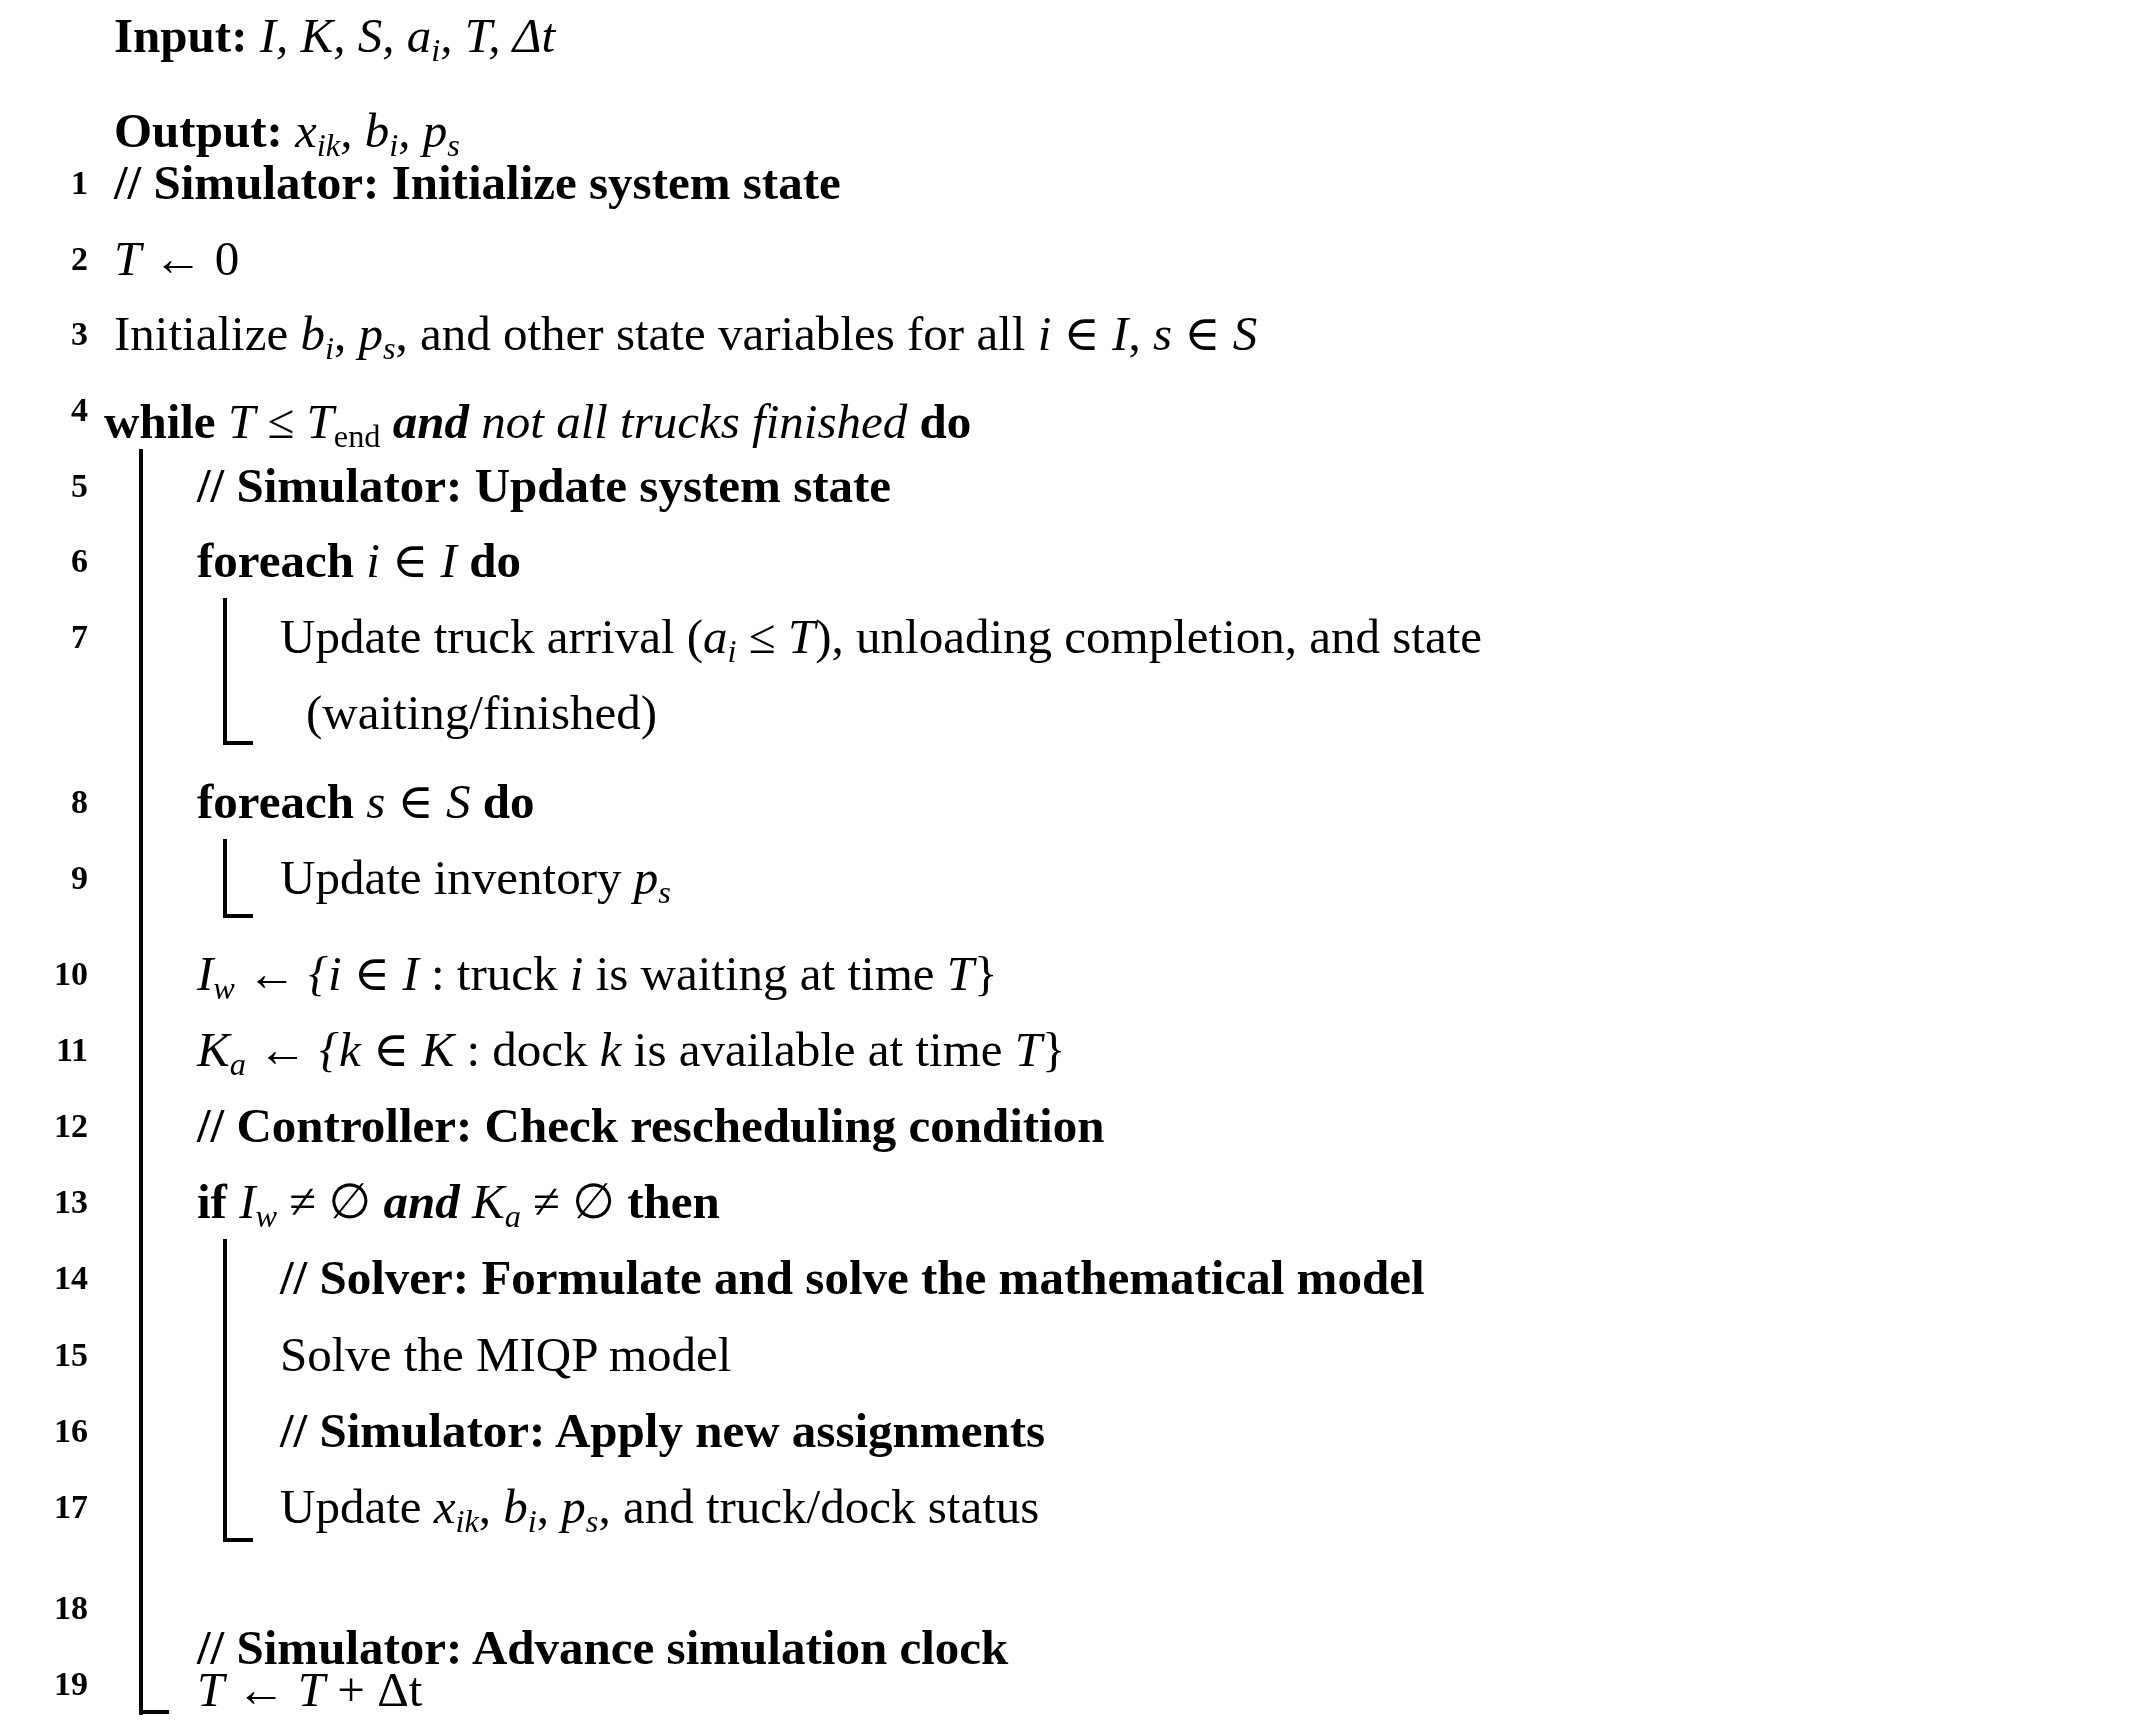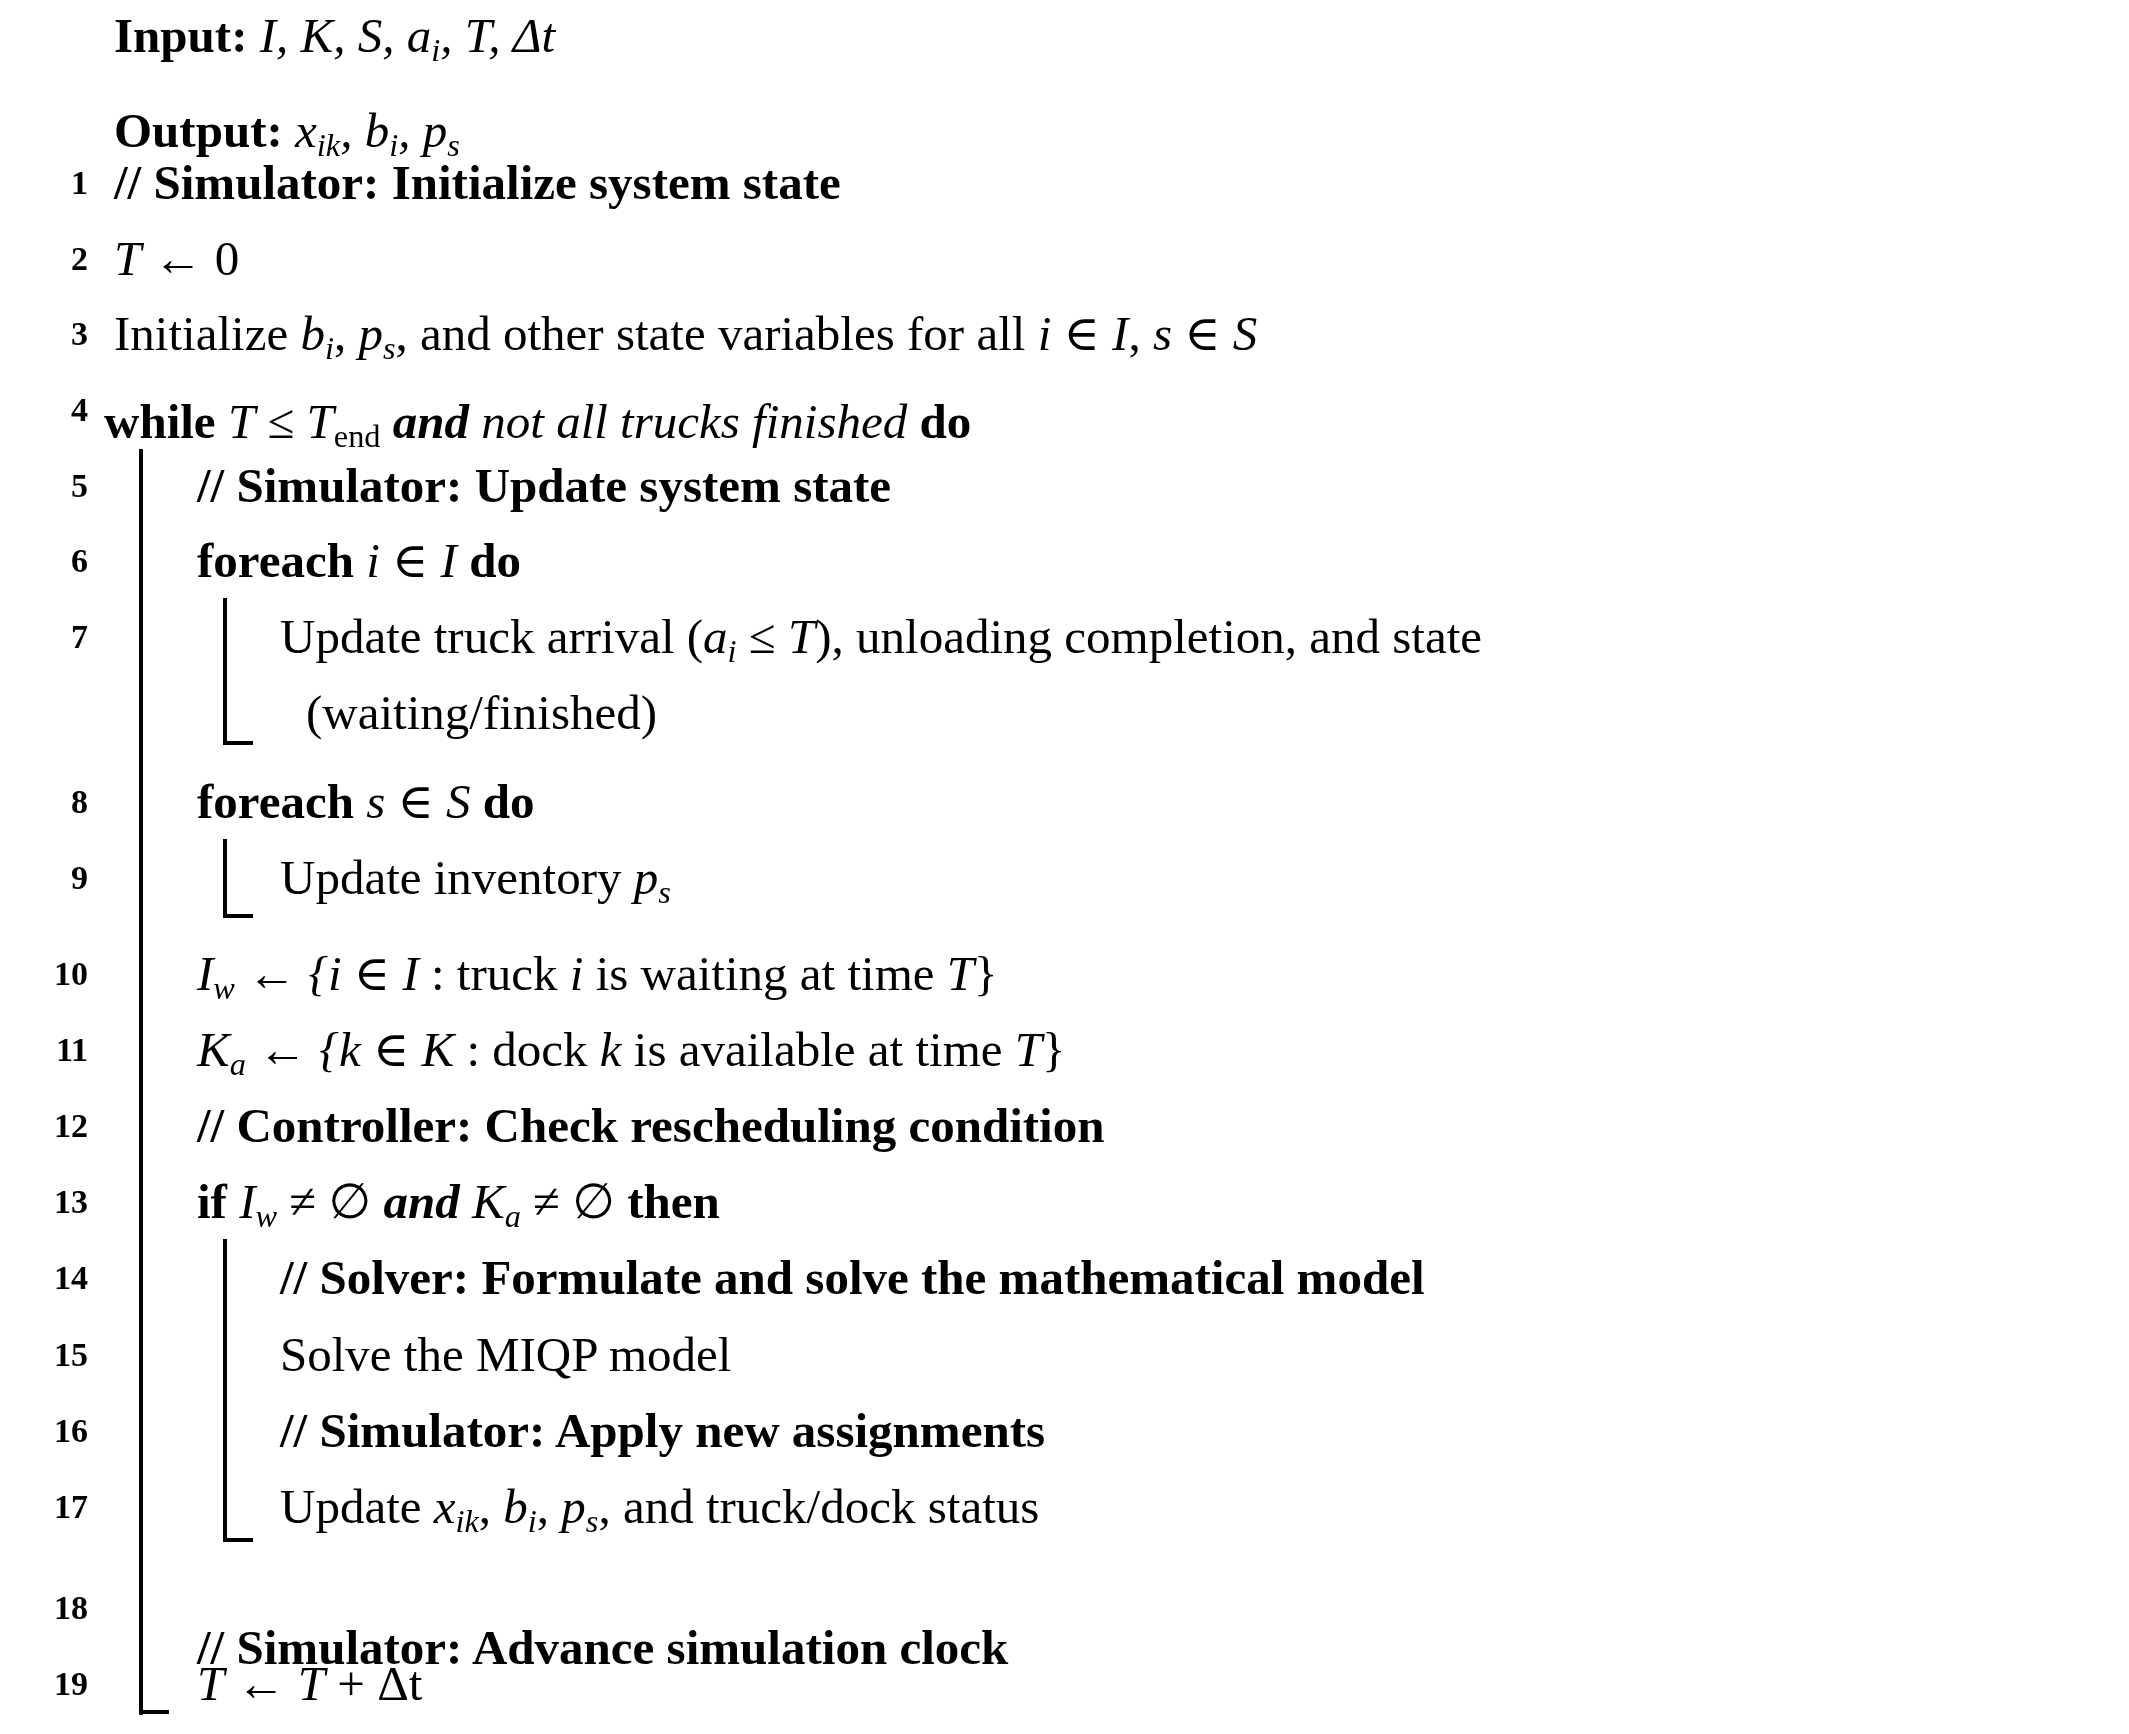--- a/index.html
+++ b/index.html
@@ -130,15 +130,15 @@
   <span class="txt" style="left:280px;"><span>Update </span><span class="i">x</span><sub class="i">ik</sub><span>, </span><span class="i">b</span><sub class="i">i</sub><span>, </span><span class="i">p</span><sub class="i">s</sub><span>, and truck/dock status</span></span>
 </div>
 
 <div class="row" style="top:1575px;">
   <span class="ln">18</span>
   <span class="txt b" style="left:197px;margin-top:40px;">// Simulator: Advance simulation clock</span>
 </div>
 
 <div class="row" style="top:1651px;">
   <span class="ln">19</span>
-  <span class="txt" style="left:197px;"><span class="i">T</span><span> ← </span><span class="i">T</span><span> + Δt</span></span>
+  <span class="txt" style="left:197px;margin-top:6px;"><span class="i">T</span><span> ← </span><span class="i">T</span><span> + Δt</span></span>
 </div>
 
 
 </body></html>

